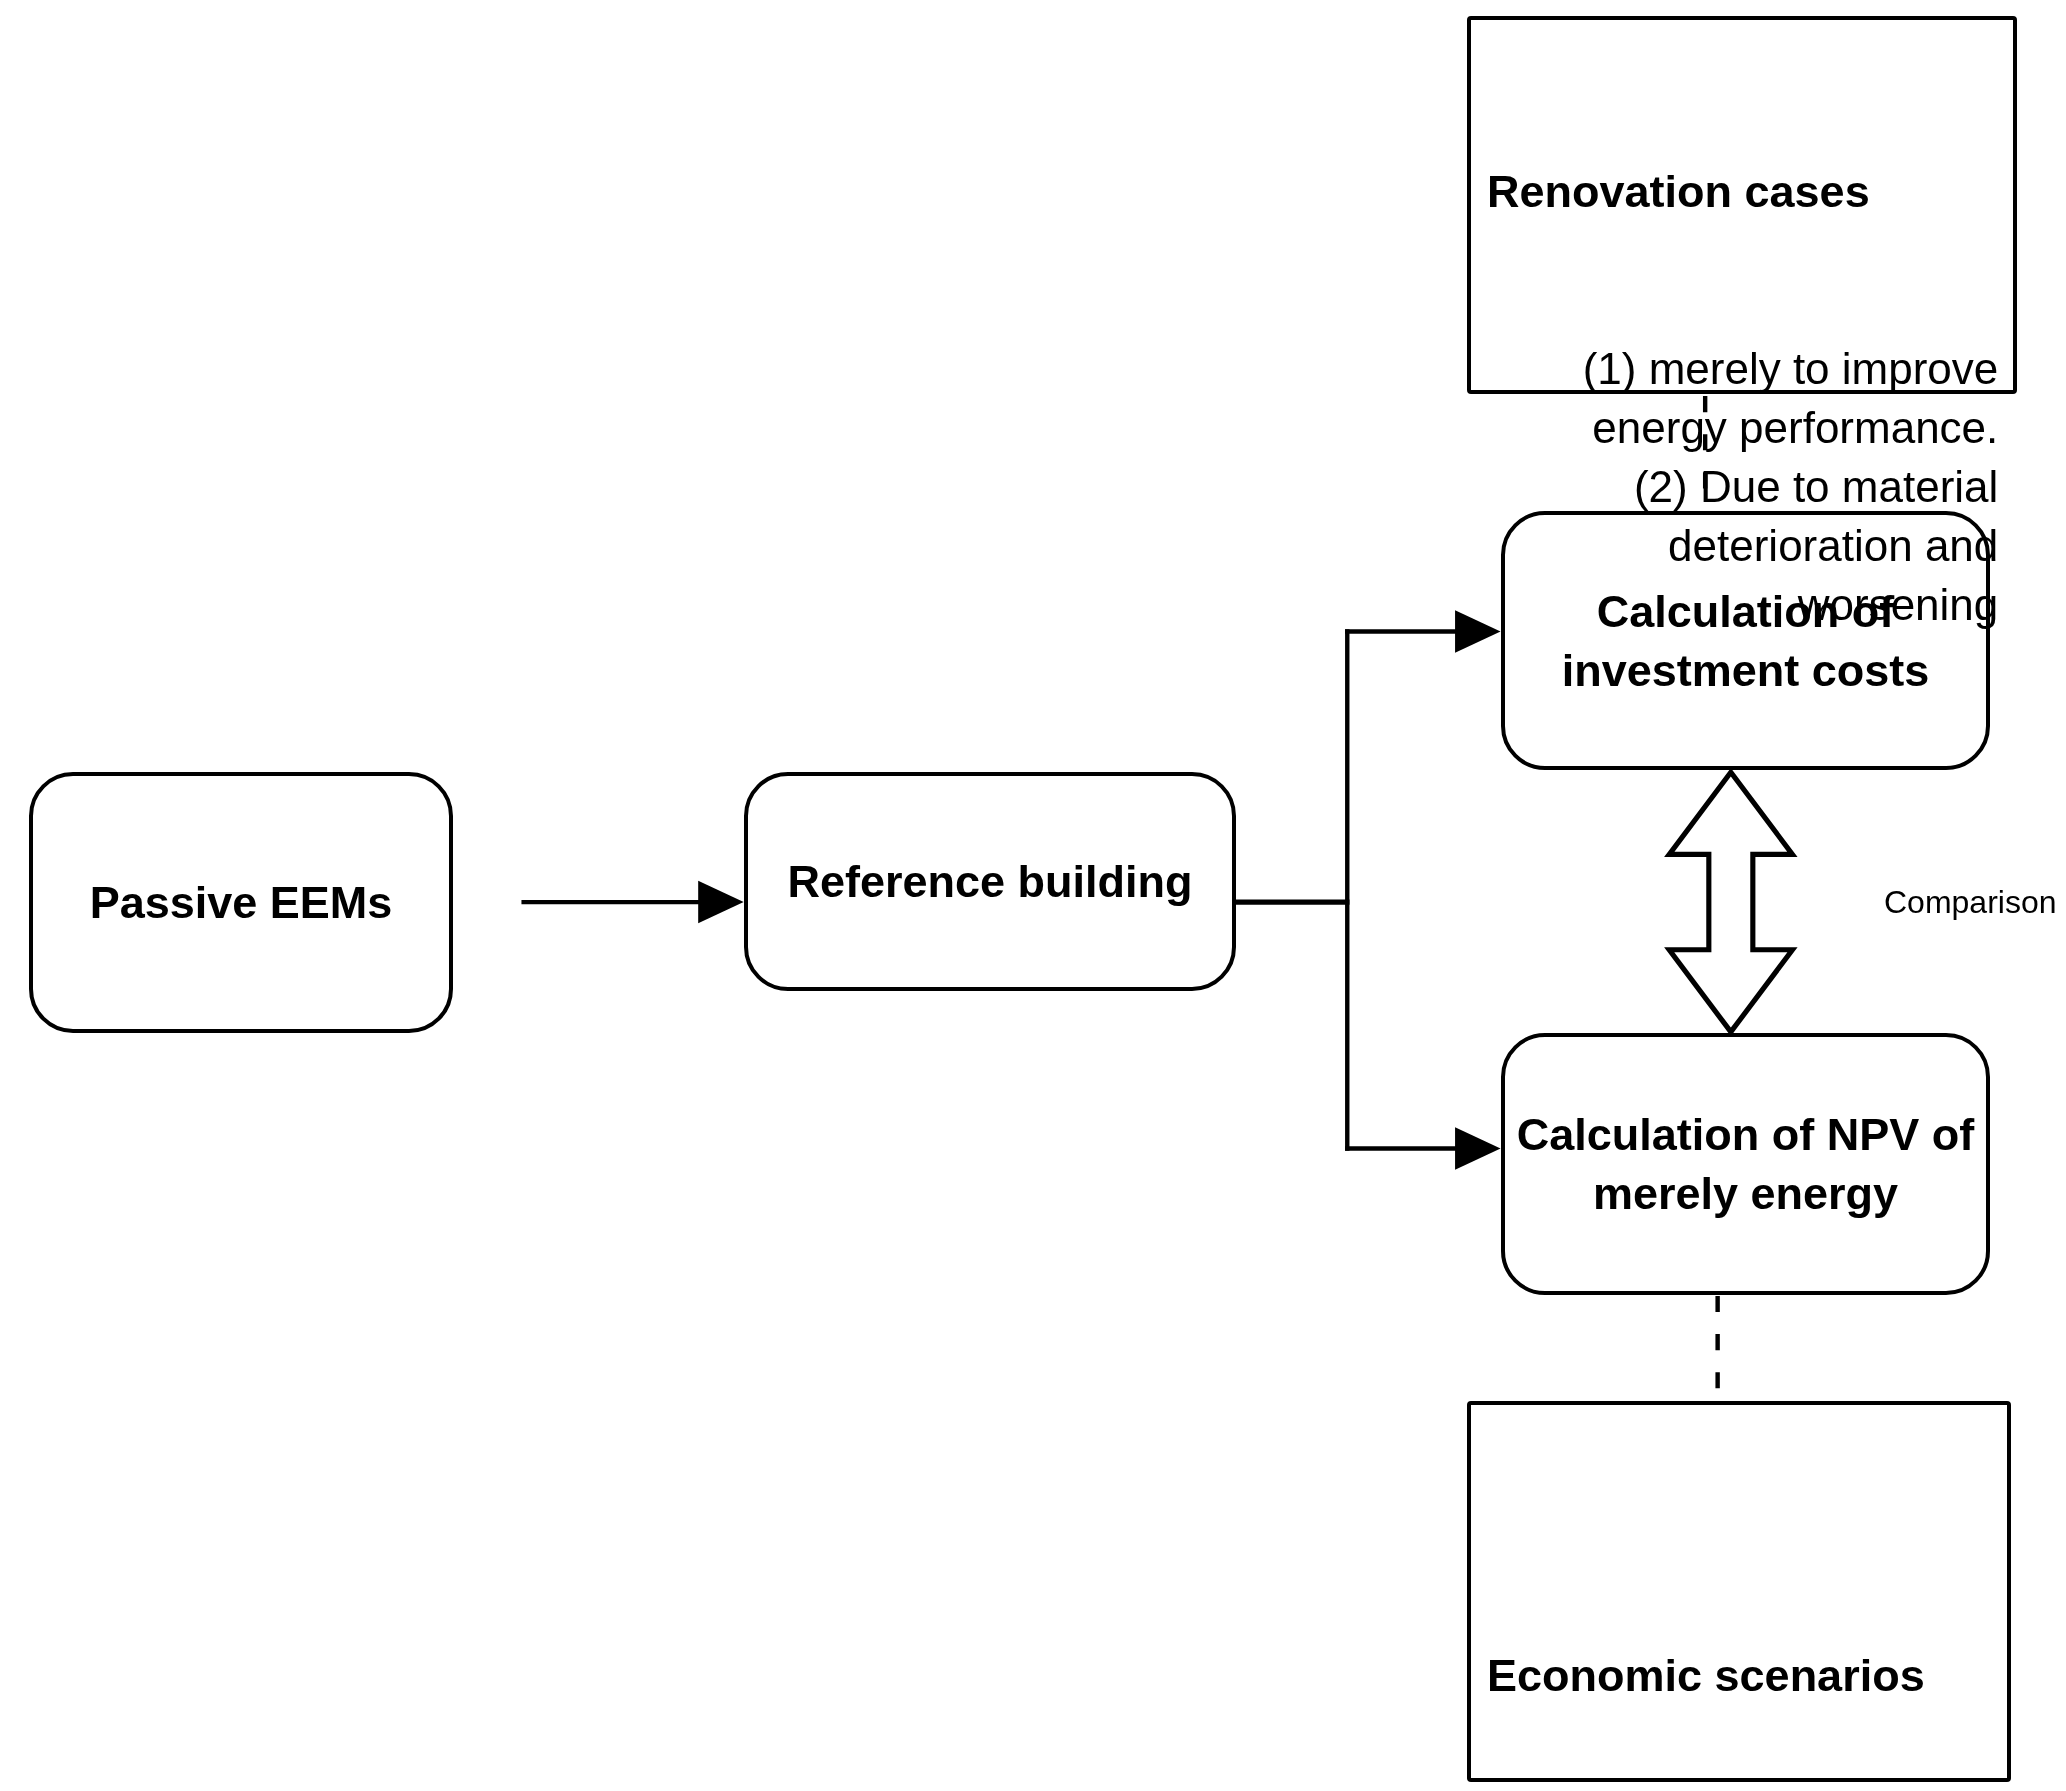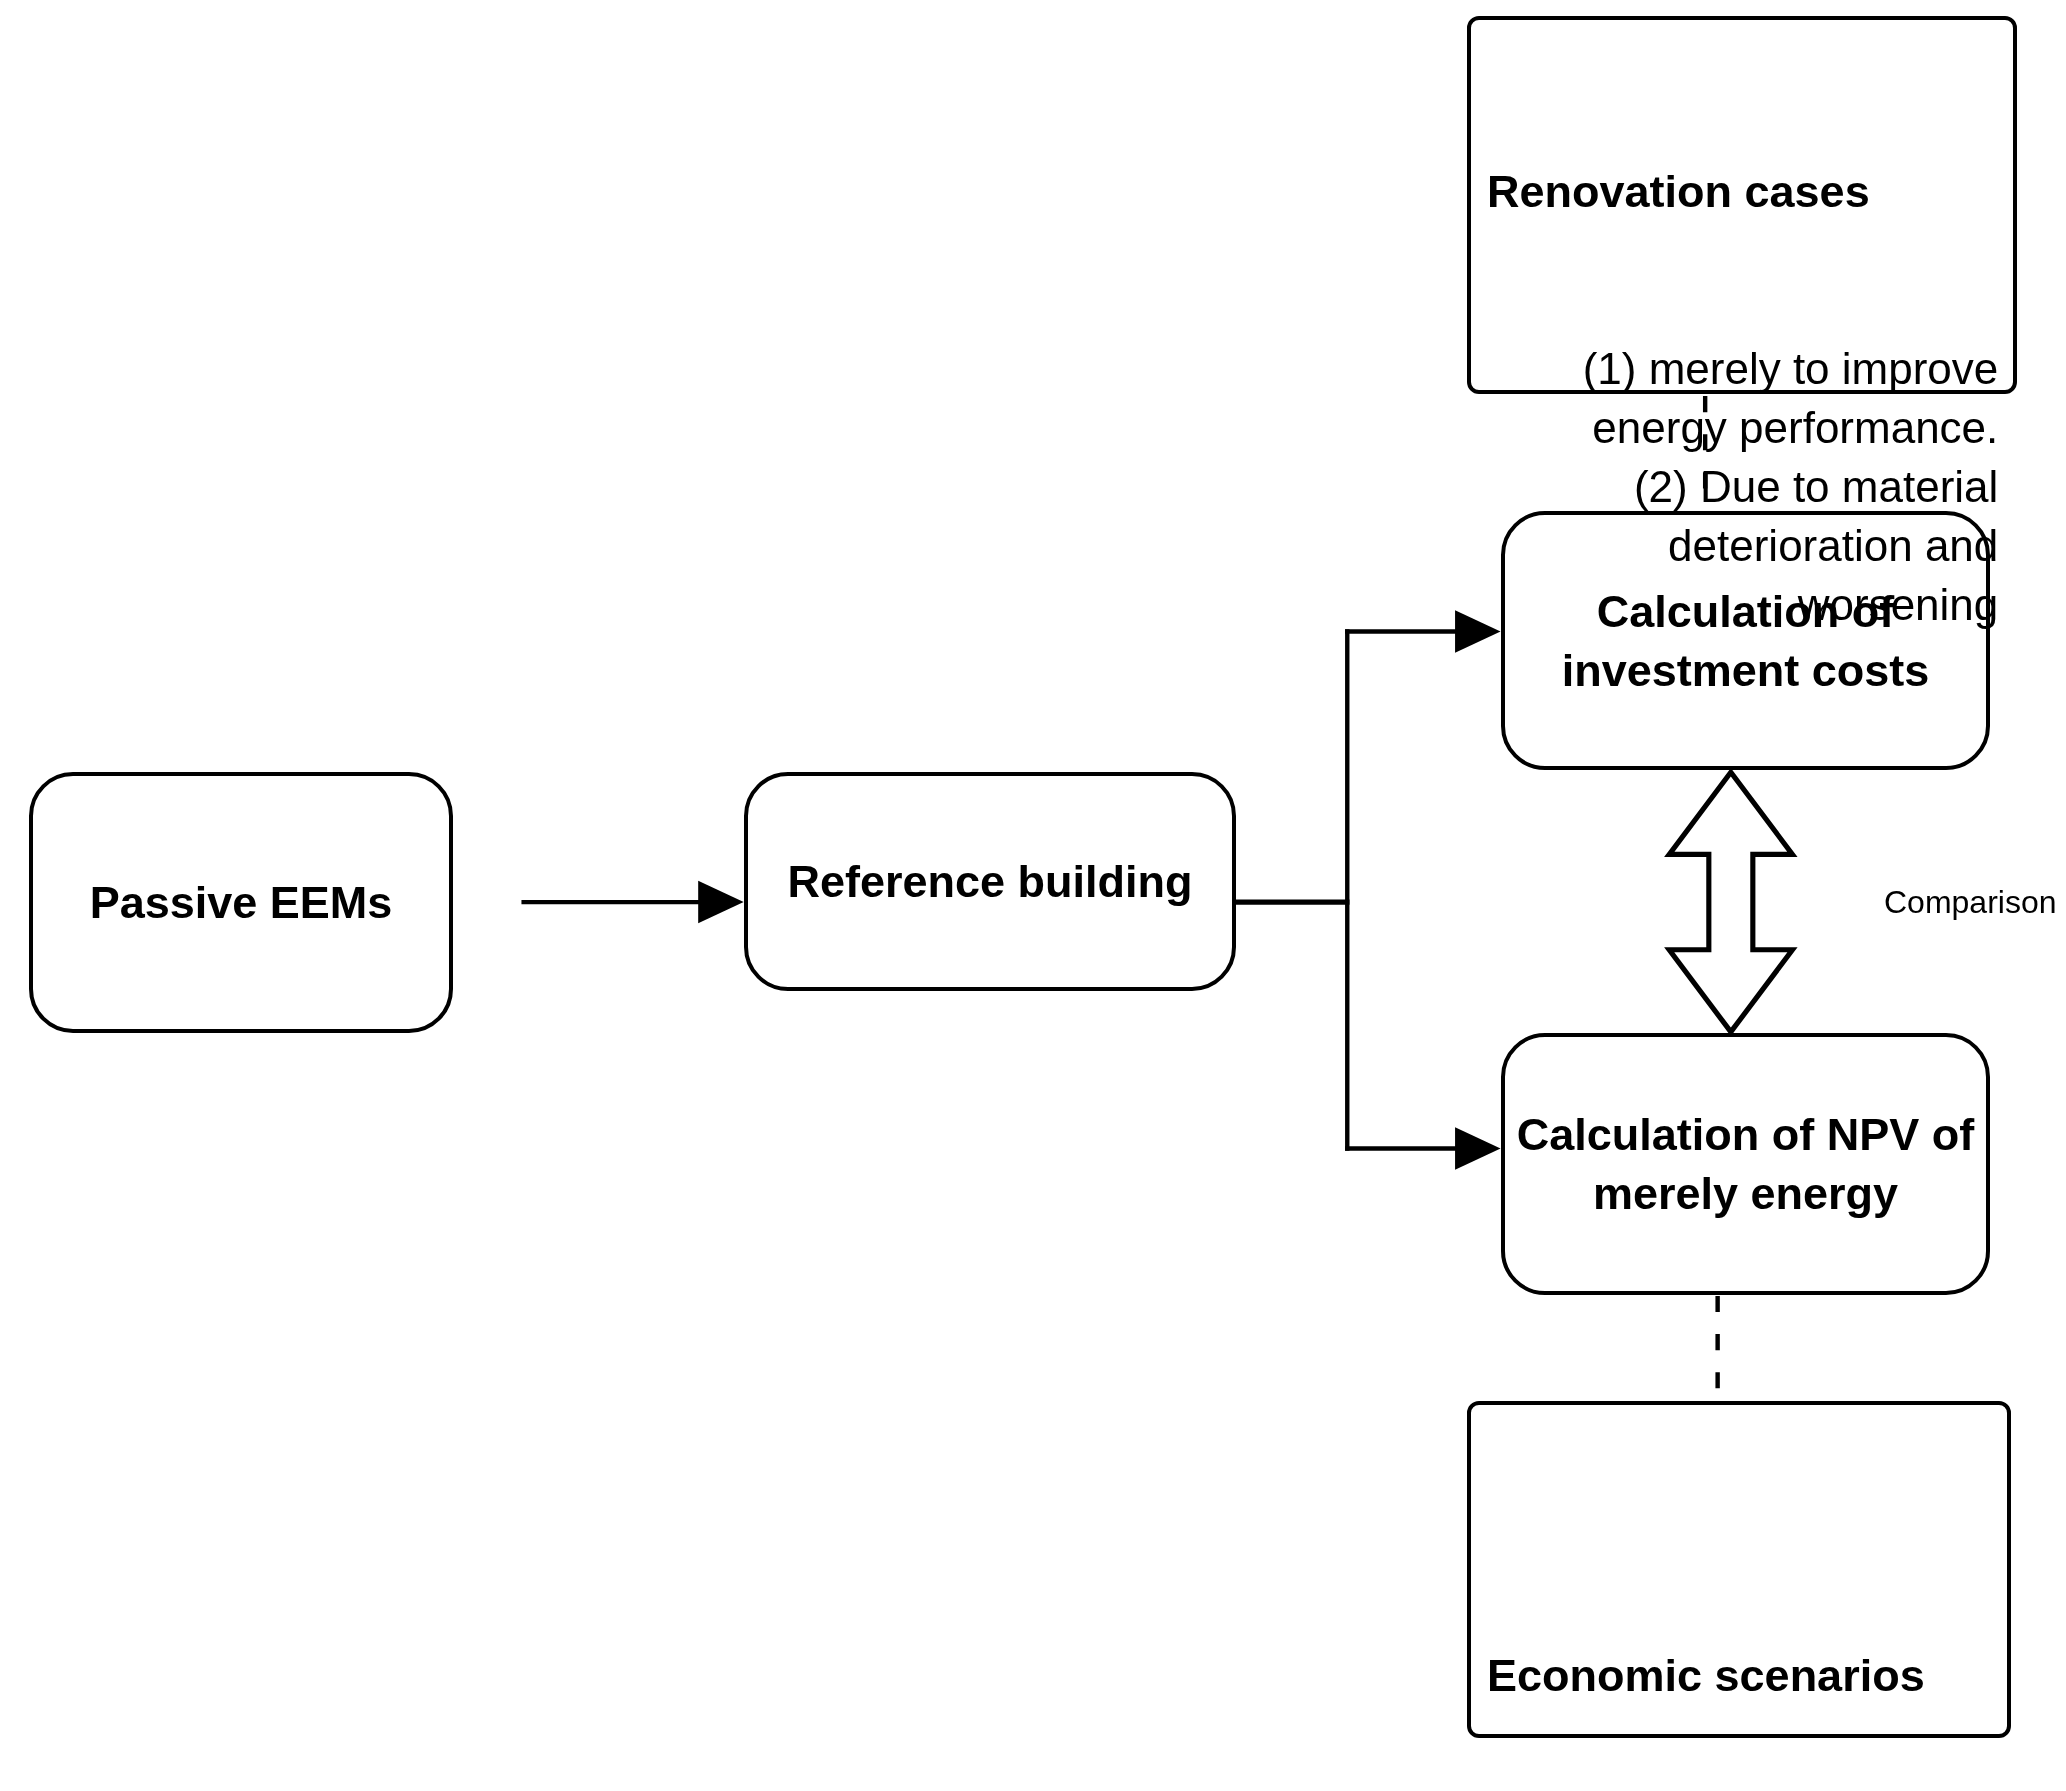--- a/index.html
+++ b/index.html
@@ -33,29 +33,29 @@
   }
   .rounded {
     border-radius: 44px;
     display: flex;
     align-items: center;
     justify-content: center;
     text-align: center;
     font-weight: bold;
   }
   .square {
-    border-radius: 12px;
+    border-radius: 4px;
     text-align: left;
   }
   #node-passive-eems    { left: 29px;   top: 772px; width: 424px; height: 261px; }
   #node-reference       { left: 744px; top: 772px; width: 492px; height: 219px; }
   #node-investment      { left: 1501px; top: 511px;  width: 489px; height: 259px; }
   #node-npv             { left: 1501px; top: 1033px; width: 489px; height: 262px; }
   #node-renovation      { left: 1467px; top: 16px;   width: 550px; height: 378px; padding: 23.5px 14.7px 0 16px; }
-  #node-economic        { left: 1467px; top: 1401px; width: 544px; height: 337px; padding: 123px 14.7px 0 16px; }
+  #node-economic        { left: 1467px; top: 1401px; width: 544px; height: 381px; padding: 123px 14.7px 0 16px; }
   .side-title {
     font-weight: bold;
     font-size: 45px;
     line-height: 59px;
   }
   .side-body {
     font-size: 44px;
     line-height: 59px;
     text-align: right;
   }

